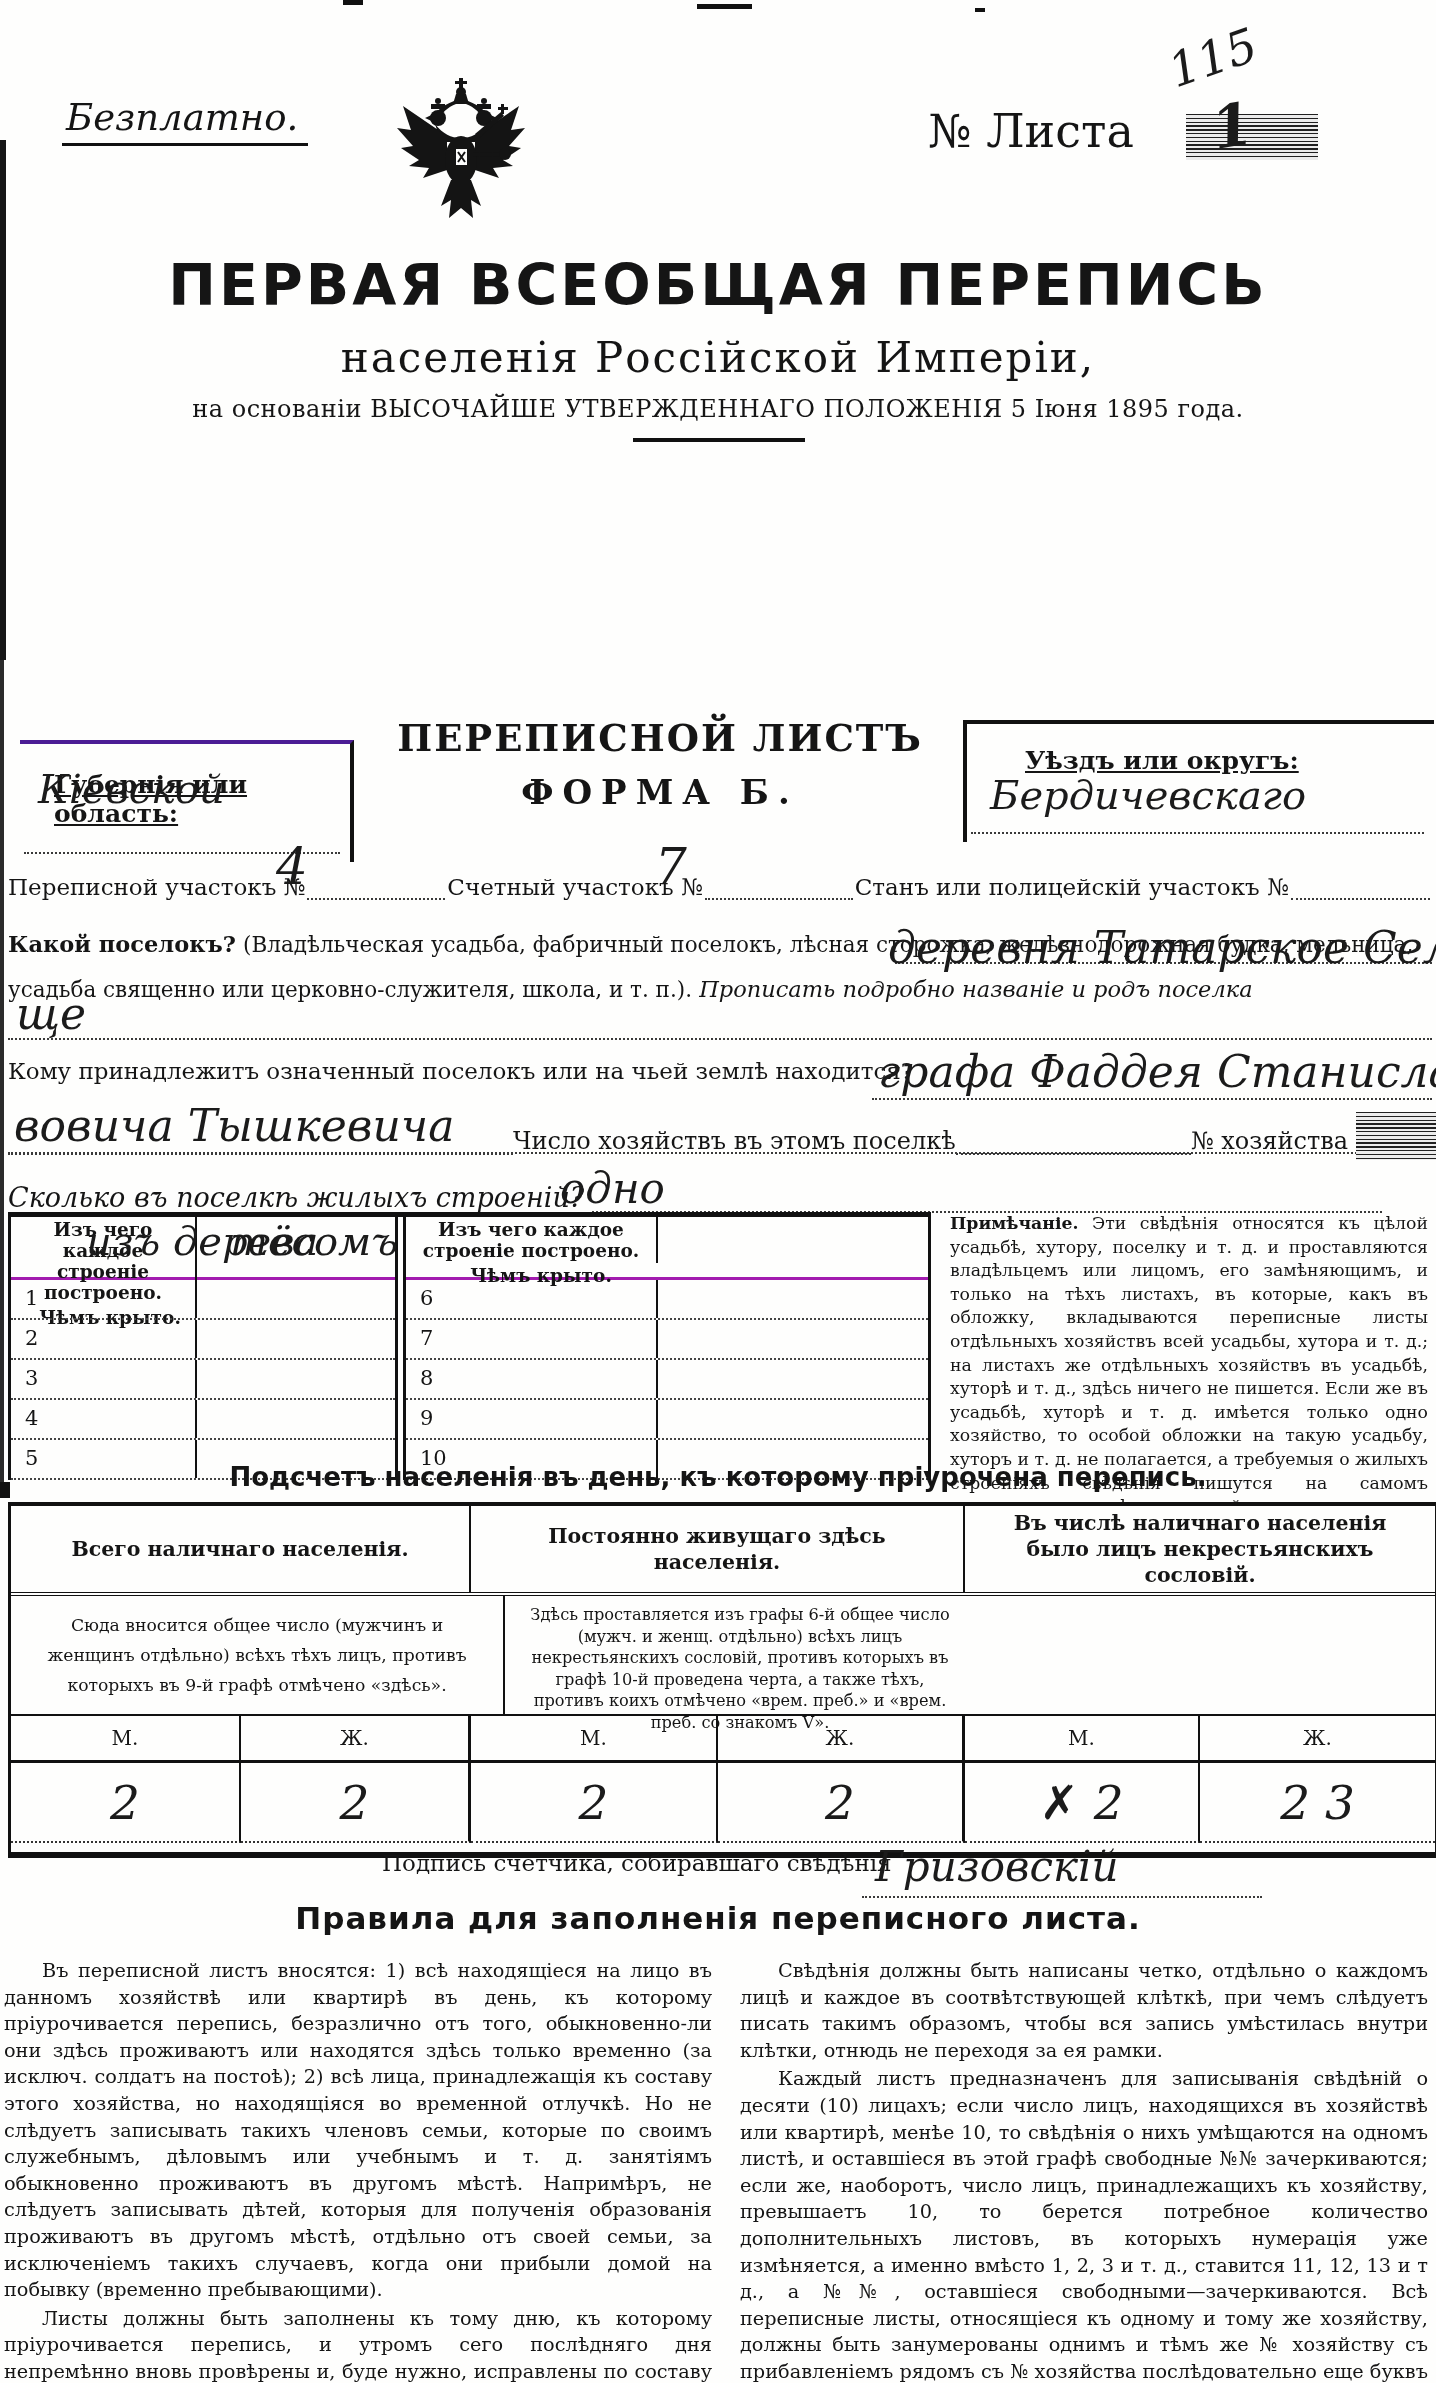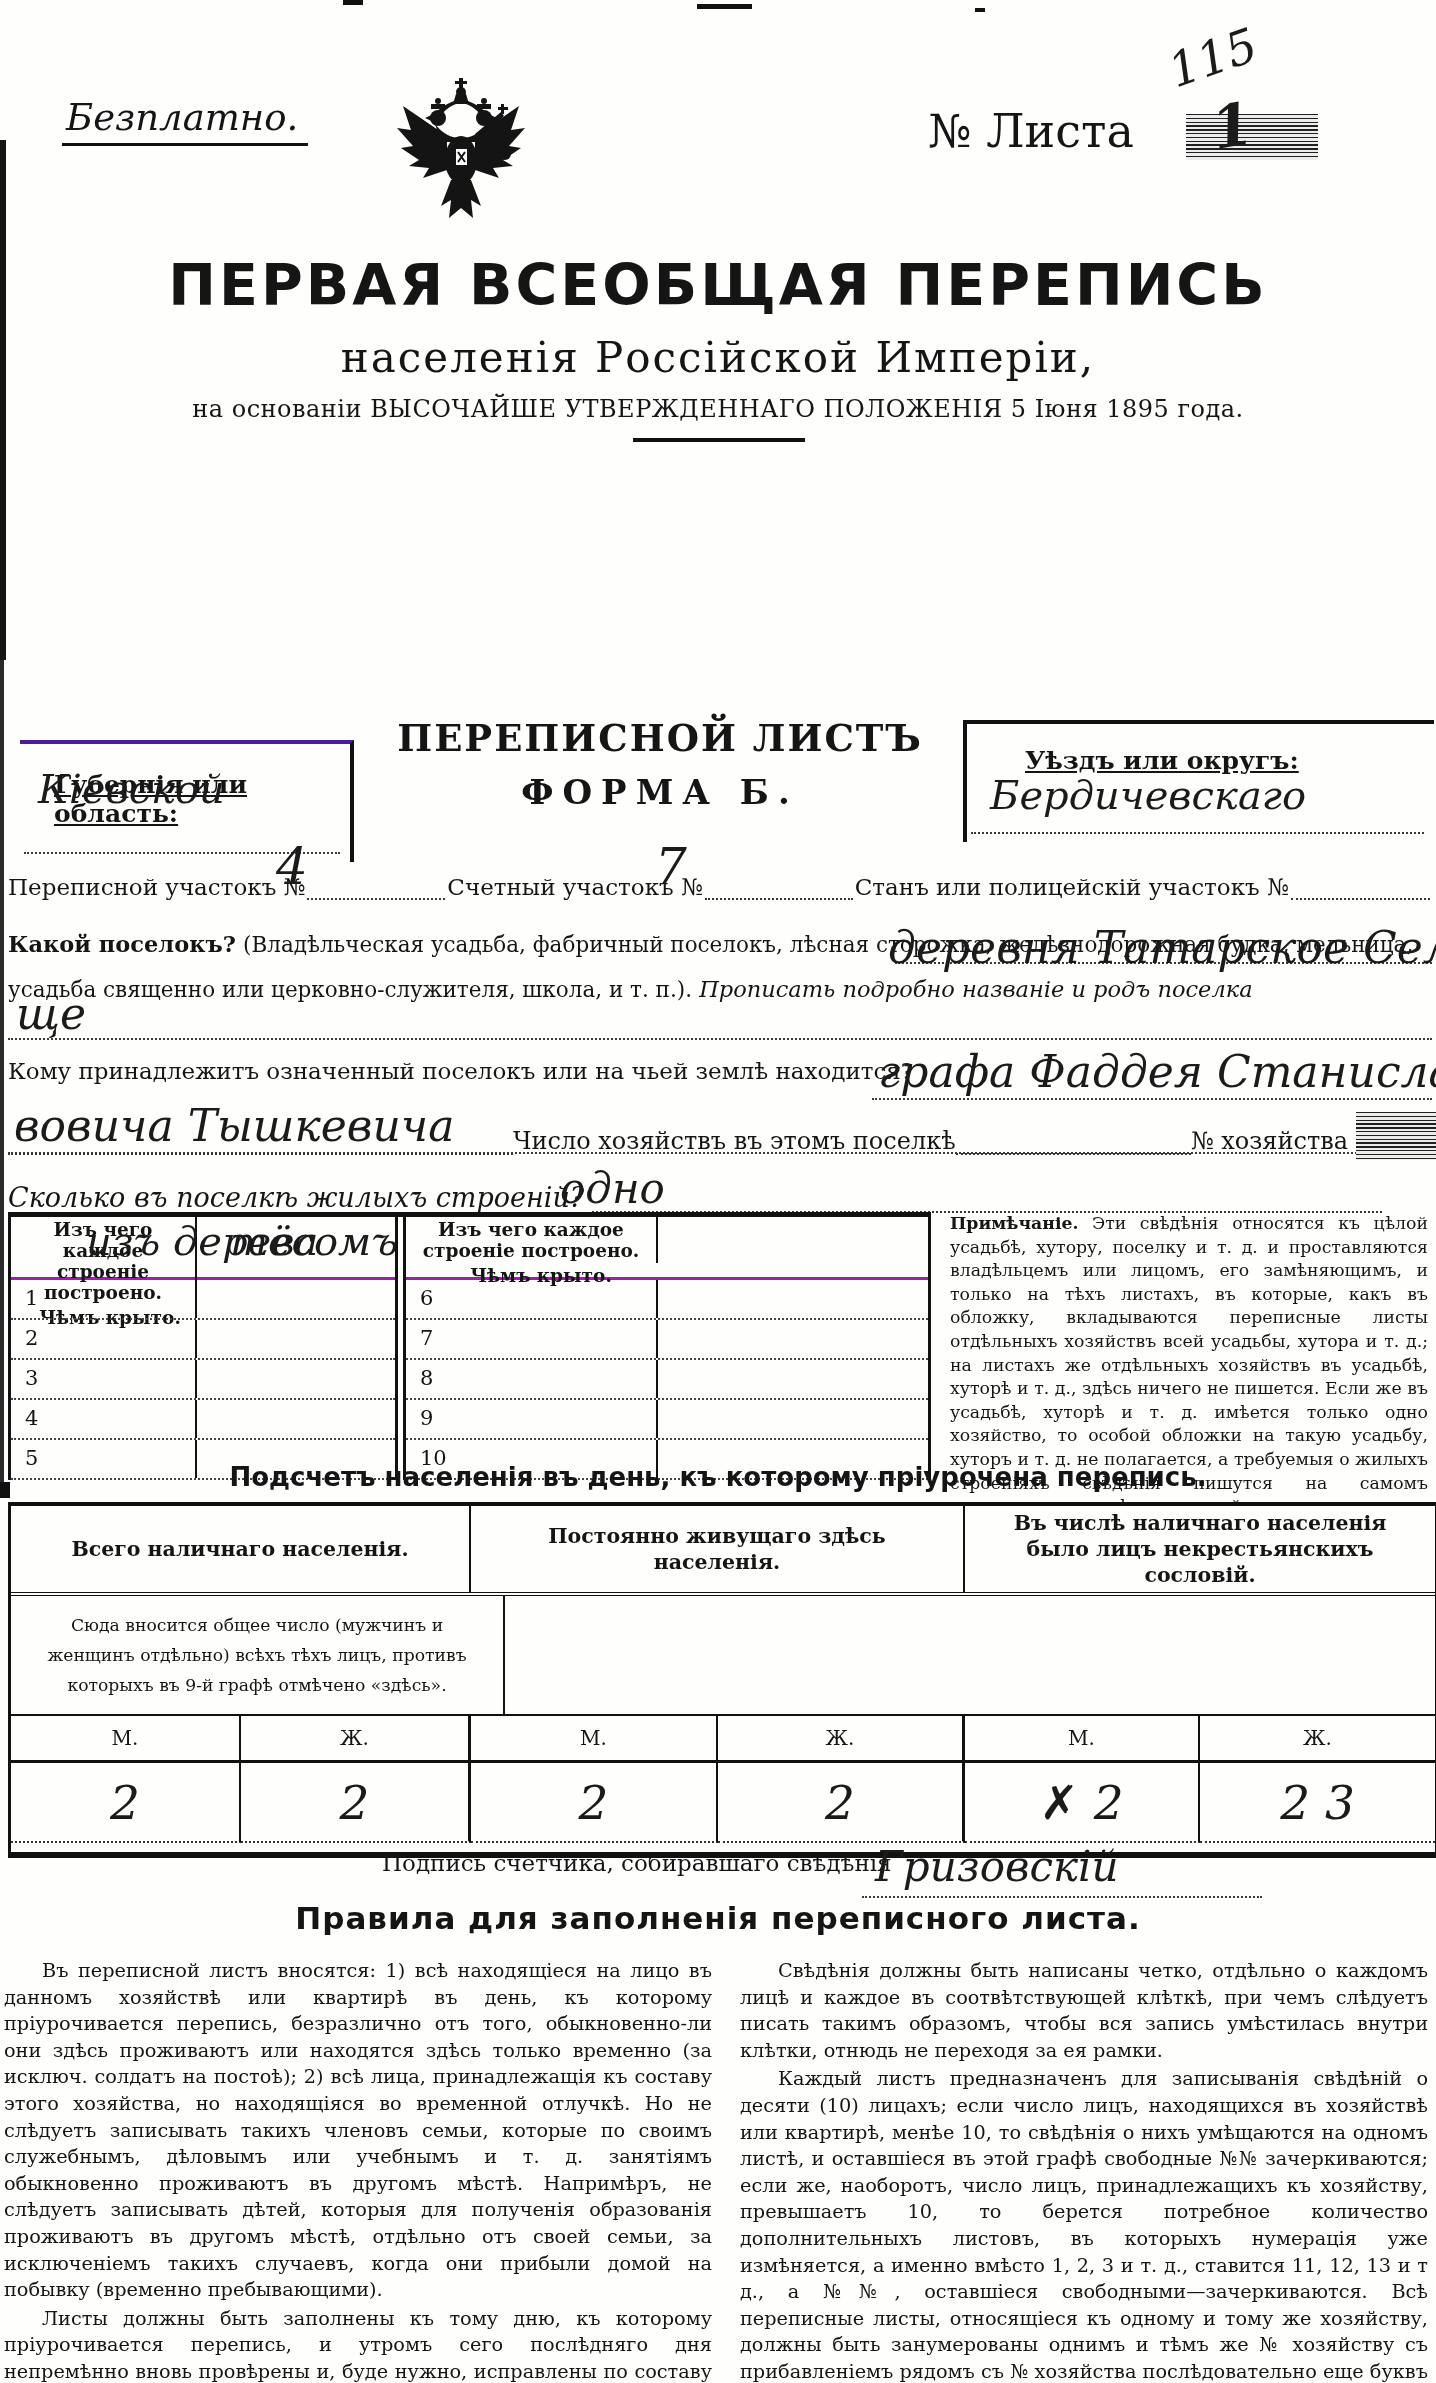--- a/index.html
+++ b/index.html
@@ -289,20 +289,21 @@
   <div class="ctitle">Подсчетъ населенія въ день, къ которому пріурочена перепись.</div>
 
   <div class="ctable">
     <div class="crow chead">
       <div class="cell g1">Всего наличнаго населенія.</div>
       <div class="cell g2">Постоянно живущаго здѣсь населенія.</div>
       <div class="cell g3" style="border-right:none;">Въ числѣ наличнаго населенія было лицъ некрестьянскихъ сословій.</div>
     </div>
     <div class="crow cdesc">
       <div class="cell g2 d2">Сюда вносится общее число (мужчинъ и женщинъ отдѣльно) всѣхъ тѣхъ лицъ, противъ которыхъ въ 9-й графѣ отмѣчено «здѣсь».</div>
+      <div class="cell g3 d3" style="border-right:none;">Здѣсь проставляется изъ графы 6-й общее число (мужч. и женщ. отдѣльно) всѣхъ лицъ некрестьянскихъ сословій, противъ которыхъ въ графѣ 10-й проведена черта, а также тѣхъ, противъ коихъ отмѣчено «врем. преб.» и «врем. преб. со знакомъ V».</div>
     </div>
     <div class="crow cmz">
       <div class="cell h1">М.</div>
       <div class="cell h2 grpline">Ж.</div>
       <div class="cell h3">М.</div>
       <div class="cell h4 grpline">Ж.</div>
       <div class="cell h5">М.</div>
       <div class="cell h6" style="border-right:none;">Ж.</div>
     </div>
     <div class="crow cval">

